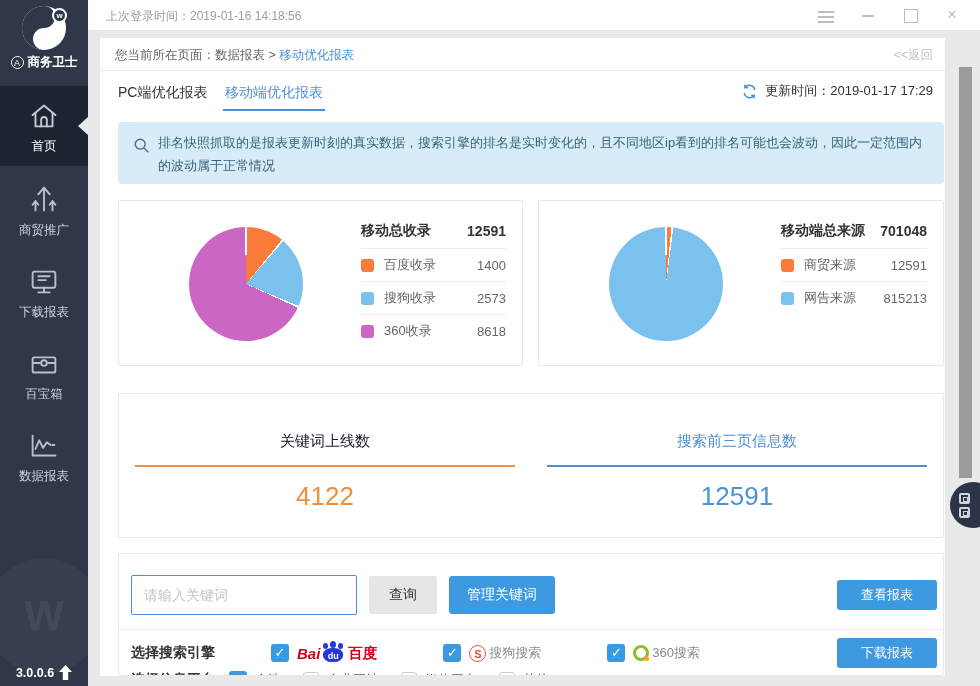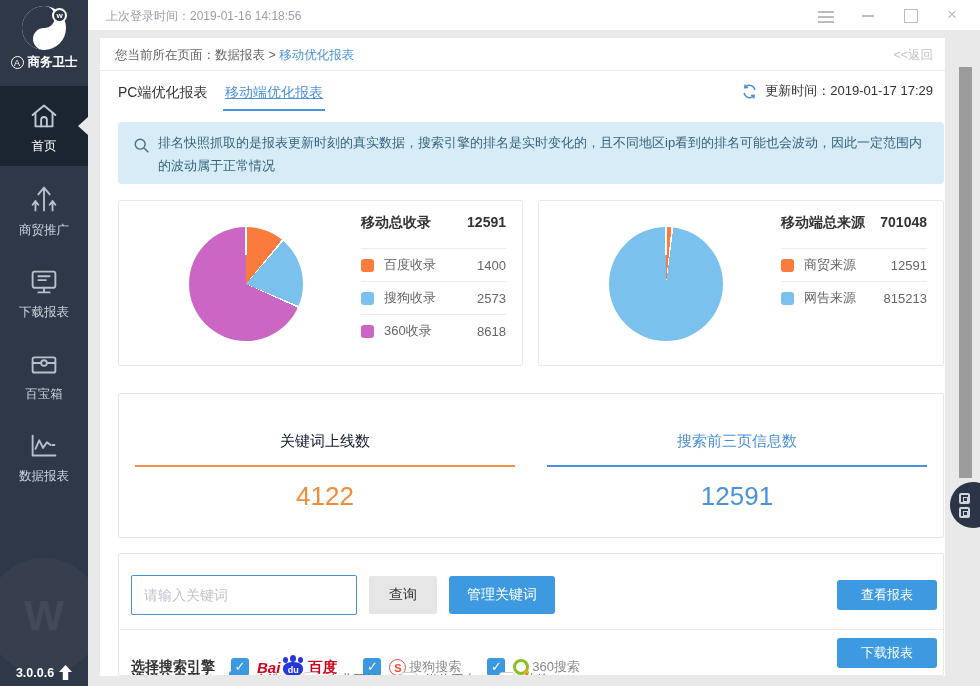--- a/index.html
+++ b/index.html
@@ -38,34 +38,34 @@
   
   .panel { position:absolute; left:100px; top:38px; width:845px; height:638px; background:#fff; overflow:hidden; }
   .crumb-row { position:relative; height:33px; border-bottom:1px solid #ebebeb; }
   .crumb { position:absolute; left:15px; top:9px; font-size:12.5px; color:#666; }
   .crumb .cur { color:#4b92da; }
   .back-link { position:absolute; right:12px; top:9px; font-size:12.5px; color:#c4c4c4; cursor:pointer; }
 
   .tabs-row { position:relative; height:42px;padding-left:12px; }
   .tab { position:absolute; top:13px; font-size:14px; color:#333; cursor:pointer; }
   .tab1 { left:18px; }
-  .tab2 { left:125px; color:#4b92da;text-decoration:underline; }
+  .tab2 { left:125px; color:#4b92da; }
   .tab2::after { content:""; position:absolute; left:-2px; right:-2px; bottom:-9px; border-bottom:2px solid #4b92da; }
   .update-row { position:absolute; right:12px; top:11px; display:flex; align-items:center; gap:7px; font-size:13px; color:#333; }
 
   .notice { position:absolute; left:18px; top:84px; width:826px; height:62px; background:#d8ecf8; border-radius:4px; }
   .notice-icon { position:absolute; left:15px; top:15px; }
   .notice-text { position:absolute; left:40px; right:18px; top:9px; font-size:13px; line-height:23px; color:#35647e; }
 
   .card { position:absolute; background:#fff; border:1px solid #e8e8e8; border-radius:2px; }
   .pie-card-l { left:18px;  top:162px; width:405px; height:166px; }
   .pie-card-r { left:438px; top:162px; width:406px; height:166px; }
   .pie { position:absolute; left:70px; top:26px; width:114px; height:114px; border-radius:50%; }
   .legend { position:absolute; left:242px; right:16px; top:13px; }
-  .legend-title { display:flex; justify-content:space-between; height:34px; font-size:14px; font-weight:bold; color:#333; }
+  .legend-title { display:flex; justify-content:space-between; align-items:center; height:34px; font-size:14px; font-weight:bold; color:#333; }
   .legend-row { display:flex; align-items:center; height:33px; border-top:1px solid #ededed; font-size:13px; color:#666; }
   .swatch { width:13px; height:13px; border-radius:3px; margin-right:10px; flex:0 0 auto; }
   .legend-row .lv { margin-left:auto; }
 
   .stats-card { left:18px; top:355px; width:826px; height:145px; }
   .stat-col { position:absolute; top:0; width:50%; height:100%; text-align:center; }
   .stat-l { left:0; } .stat-r { left:50%; }
   .stat-label { margin-top:38px; font-size:15px; }
   .stat-l .stat-label { color:#0f172a; }
   .stat-r .stat-label { color:#4a8fd6; }
@@ -79,21 +79,21 @@
   .bottom-card { left:18px; top:515px; width:826px; height:123px; overflow:hidden; }
   .kw-input { position:absolute; left:12px; top:21px; width:226px; height:40px; border:1px solid #4a90d9; border-radius:2px; font-size:14px; color:#333; padding:0 12px; outline:none; font-family:inherit; }
   .kw-input::placeholder { color:#c0c4cc; }
   .btn { position:absolute; border:none; border-radius:3px; font-size:14px; cursor:pointer; font-family:inherit; }
   .btn-query { left:250px; top:22px; width:68px; height:38px; background:#e6e6e6; color:#333; border-radius:2px; }
   .btn-blue { background:#3d9ae1; color:#fff; }
   .btn-manage { left:330px; top:22px; width:106px; height:38px; }
   .btn-view { left:718px; top:26px; width:100px; height:30px; font-size:13px; }
   .btn-download { left:718px; top:84px; width:100px; height:30px; font-size:13px; }
   .card-divider { position:absolute; left:0; right:0; top:75px; border-top:1px solid #ededed; }
-  .engine-row { position:absolute; left:12px; top:98px; height:30px; display:flex; align-items:center; }
+  .engine-row { position:absolute; left:12px; top:84px; height:30px; display:flex; align-items:center;gap:40px; }
   .engine-label { font-size:14px; color:#333; font-weight:bold; margin-right:16px; }
   .cb { width:18px; height:18px; border-radius:3px; background:#3b99e0; color:#fff; font-size:13px; line-height:18px; text-align:center; margin-right:8px; cursor:pointer; flex:0 0 auto; }
   .cb-off { width:16px; height:16px; border-radius:3px; background:#fff; border:1px solid #ccc; margin-right:8px; cursor:pointer; flex:0 0 auto; }
   .engine { display:flex; align-items:center; margin-right:26px; }
   .baidu-bai { color:#d0021b; font-weight:bold; font-size:15px; font-style:italic; }
   .paw { position:relative; width:22px; height:20px; margin:0 2px; }
   .paw i { position:absolute; border-radius:50%; background:#2636dd; }
   .paw .t1 { left:1px; top:0; width:5px; height:6px; }
   .paw .t2 { left:8px; top:-2px; width:6px; height:7px; }
   .paw .t3 { left:16px; top:0; width:5px; height:6px; }

